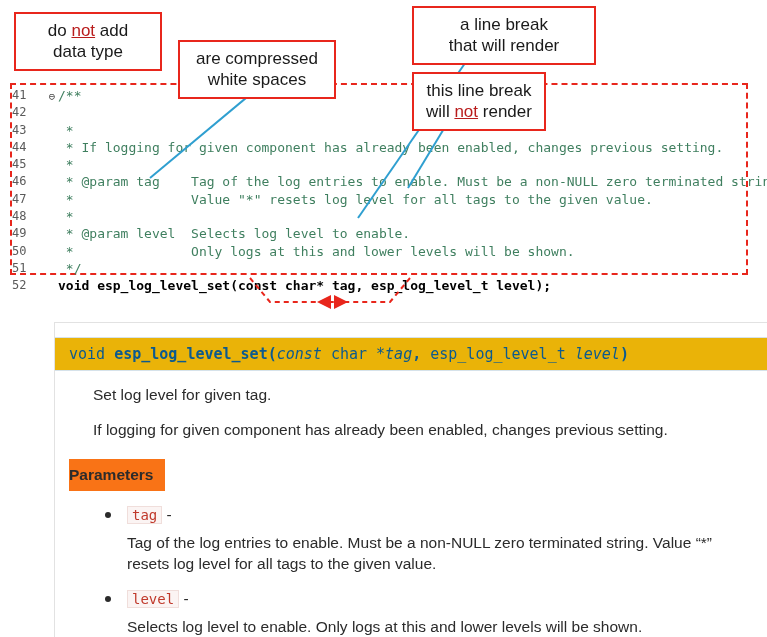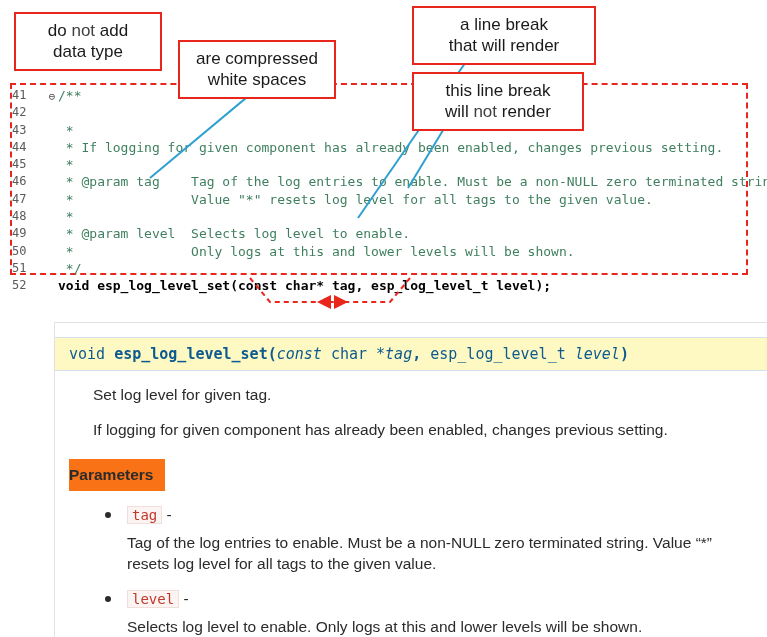--- a/index.html
+++ b/index.html
@@ -22,26 +22,27 @@
     background: #ffffff;
     color: #1a1a1a;
     font-size: 17px;
     line-height: 1.25;
     text-align: center;
     padding: 6px 10px;
     box-sizing: border-box;
     z-index: 6;
   }
   .callout .em-red {
-    color: #404040;
+    color: #b91c1c;
+    text-decoration: underline;
   }
   #callout-datatype { left: 14px;  top: 12px;  width: 148px; }
   #callout-spaces   { left: 178px; top: 40px;  width: 158px; }
   #callout-break-yes{ left: 412px; top: 6px;   width: 184px; }
-  #callout-break-no { left: 412px; top: 72px;  width: 172px; }
+  #callout-break-no { left: 412px; top: 72px;  width: 134px; }
 
   
   #leaders {
     position: absolute;
     left: 0; top: 0;
     width: 767px; height: 637px;
     z-index: 5;
     pointer-events: none;
   }
 
@@ -105,21 +106,21 @@
     height: 315px;
     background: #ffffff;
     border-top: 1px solid #e2e2e2;
     border-left: 1px solid #e2e2e2;
     box-sizing: border-box;
     z-index: 3;
     padding: 0;
     overflow: hidden;
   }
   #doc-signature {
-    background: #fef9c3;
+    background: #eab308;
     border-top: 1px solid #d6e2ea;
     border-bottom: 1px solid #d6e2ea;
     margin: 14px 0 0 0;
     padding: 7px 14px;
     font-family: "DejaVu Sans Mono", monospace;
     font-size: 15px;
     color: #0c5a8f;
     font-weight: bold;
   }
   #doc-signature .sig-type { font-weight: normal; color: #0c5a8f; }

